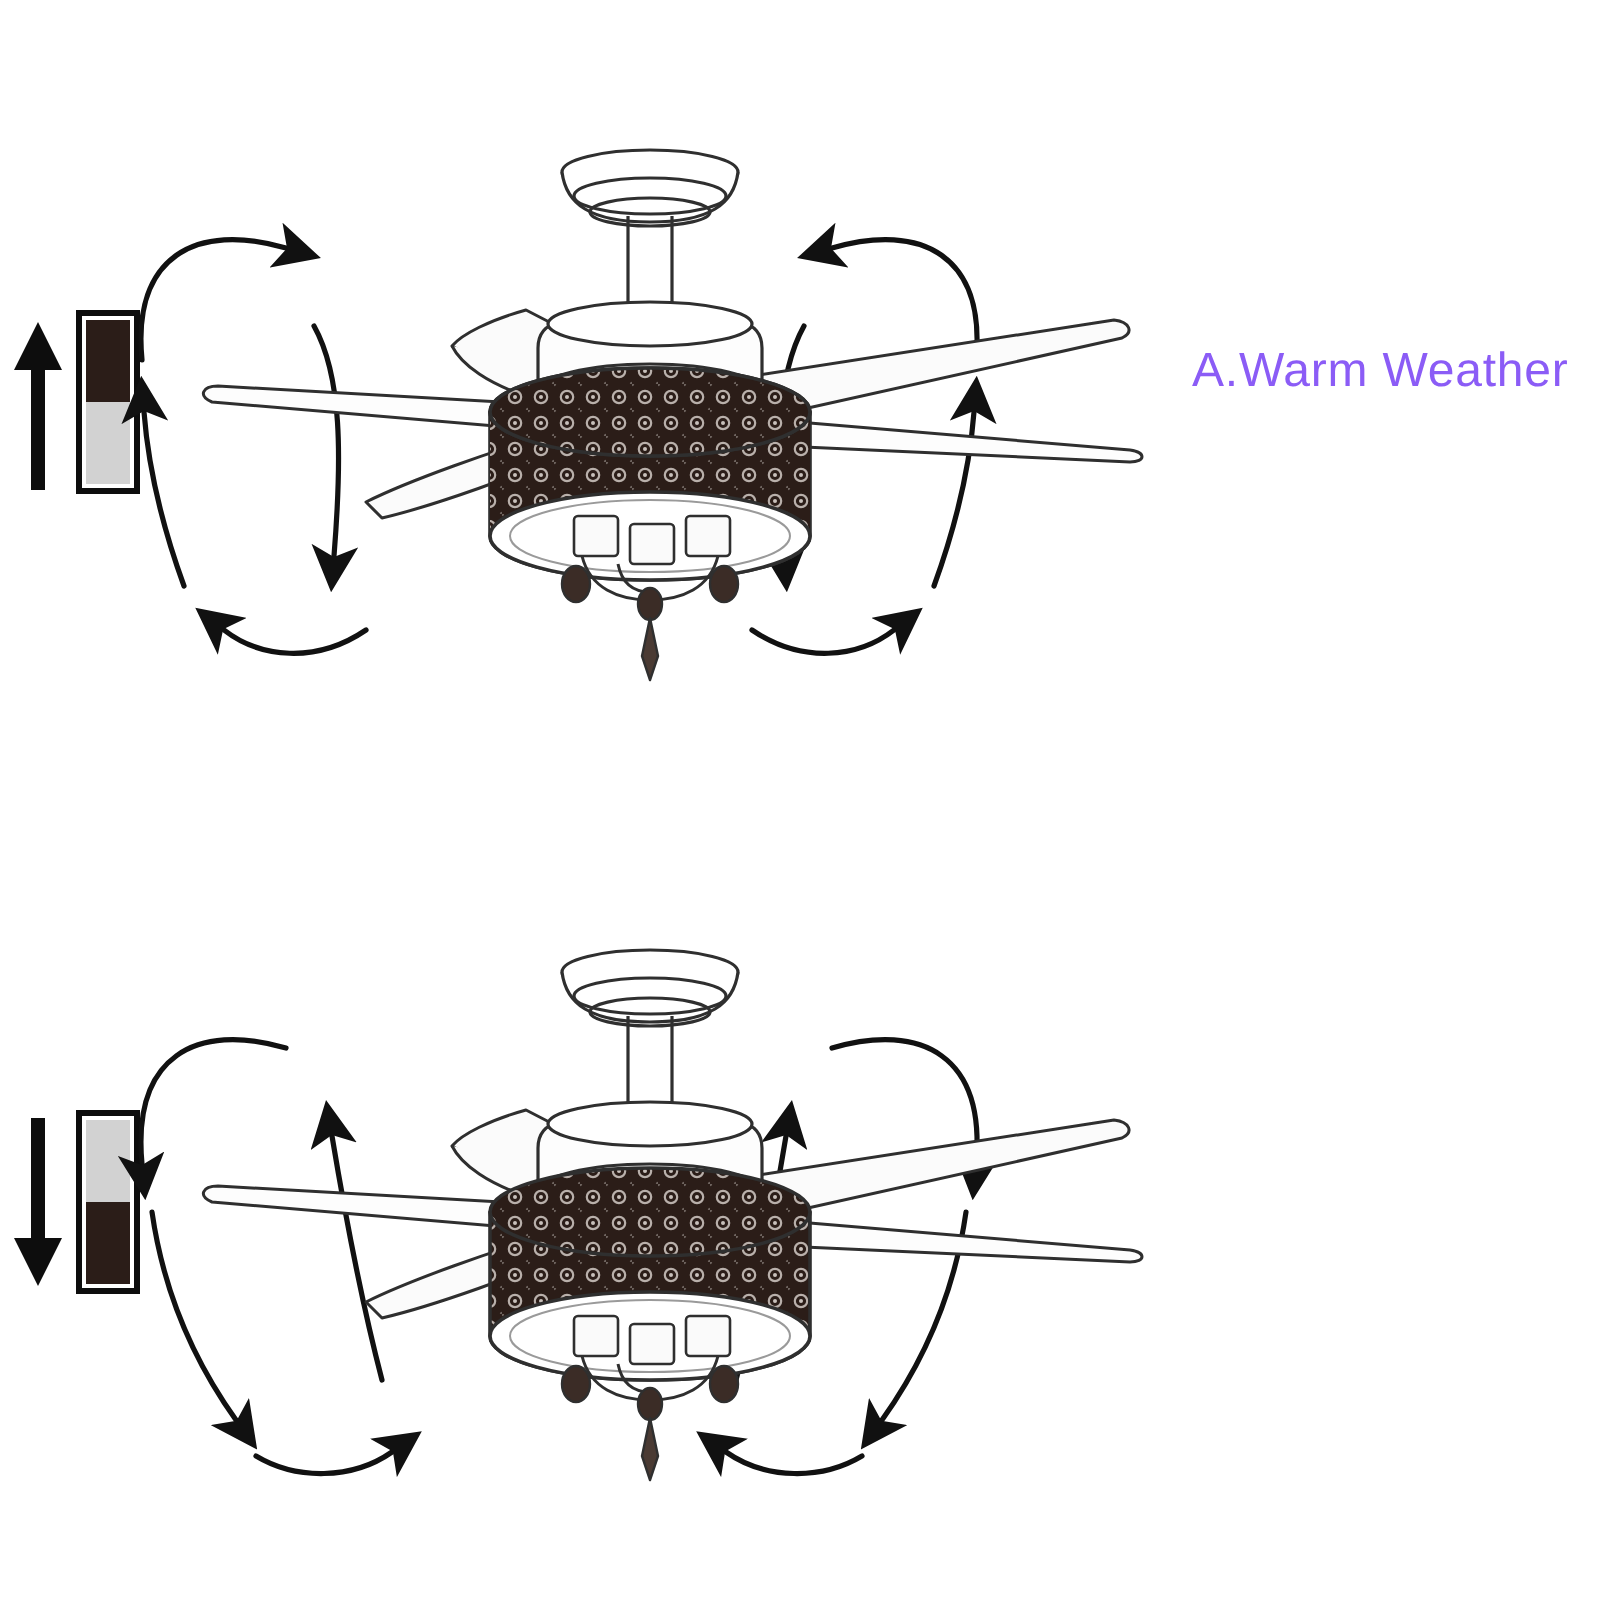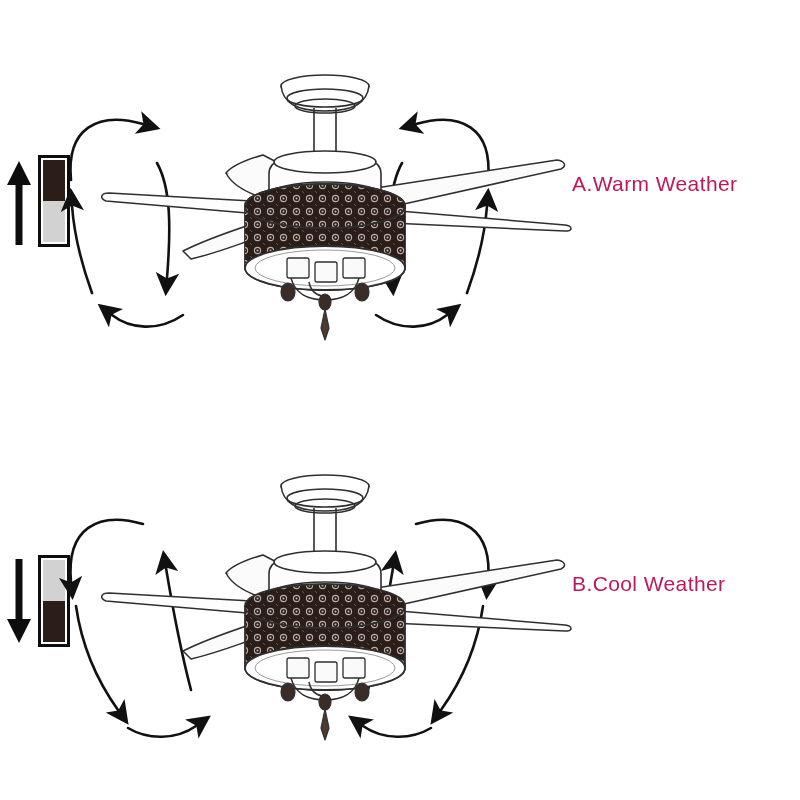--- a/index.html
+++ b/index.html
@@ -65,24 +65,24 @@
   }
   .flow-wrap {
     position: absolute;
     left: 40px;
     top: 10px;
     width: 560px;
     height: 390px;
   }
   .label {
     position: absolute;
-    left: 572px;
+    left: 596px;
     top: 172px;
-    font-size: 21px;
-    color: #be185d;
+    font-size: 24px;
+    color: #8b5cf6;
     letter-spacing: 0.4px;
     white-space: nowrap;
   }
   svg { display: block; overflow: visible; }
 </style>
 </head>
 <body>
 
 <div class="panel" id="panel-warm">
 
@@ -327,14 +327,13 @@
         <g stroke="#2f2f2f" stroke-width="1.2">
           <ellipse cx="193" cy="282" rx="7" ry="9" fill="#3b2c26"></ellipse>
           <ellipse cx="267" cy="282" rx="7" ry="9" fill="#3b2c26"></ellipse>
           <ellipse cx="230" cy="292" rx="6" ry="8" fill="#3b2c26"></ellipse>
           <path d="M230,299 L234,318 L230,330 L226,318 Z" fill="#4a3a33"></path>
         </g>
       </g>
     </svg>
   </div>
 
-  <div class="label">B.Cool Weather</div>
 </div>
 
 </body></html>

